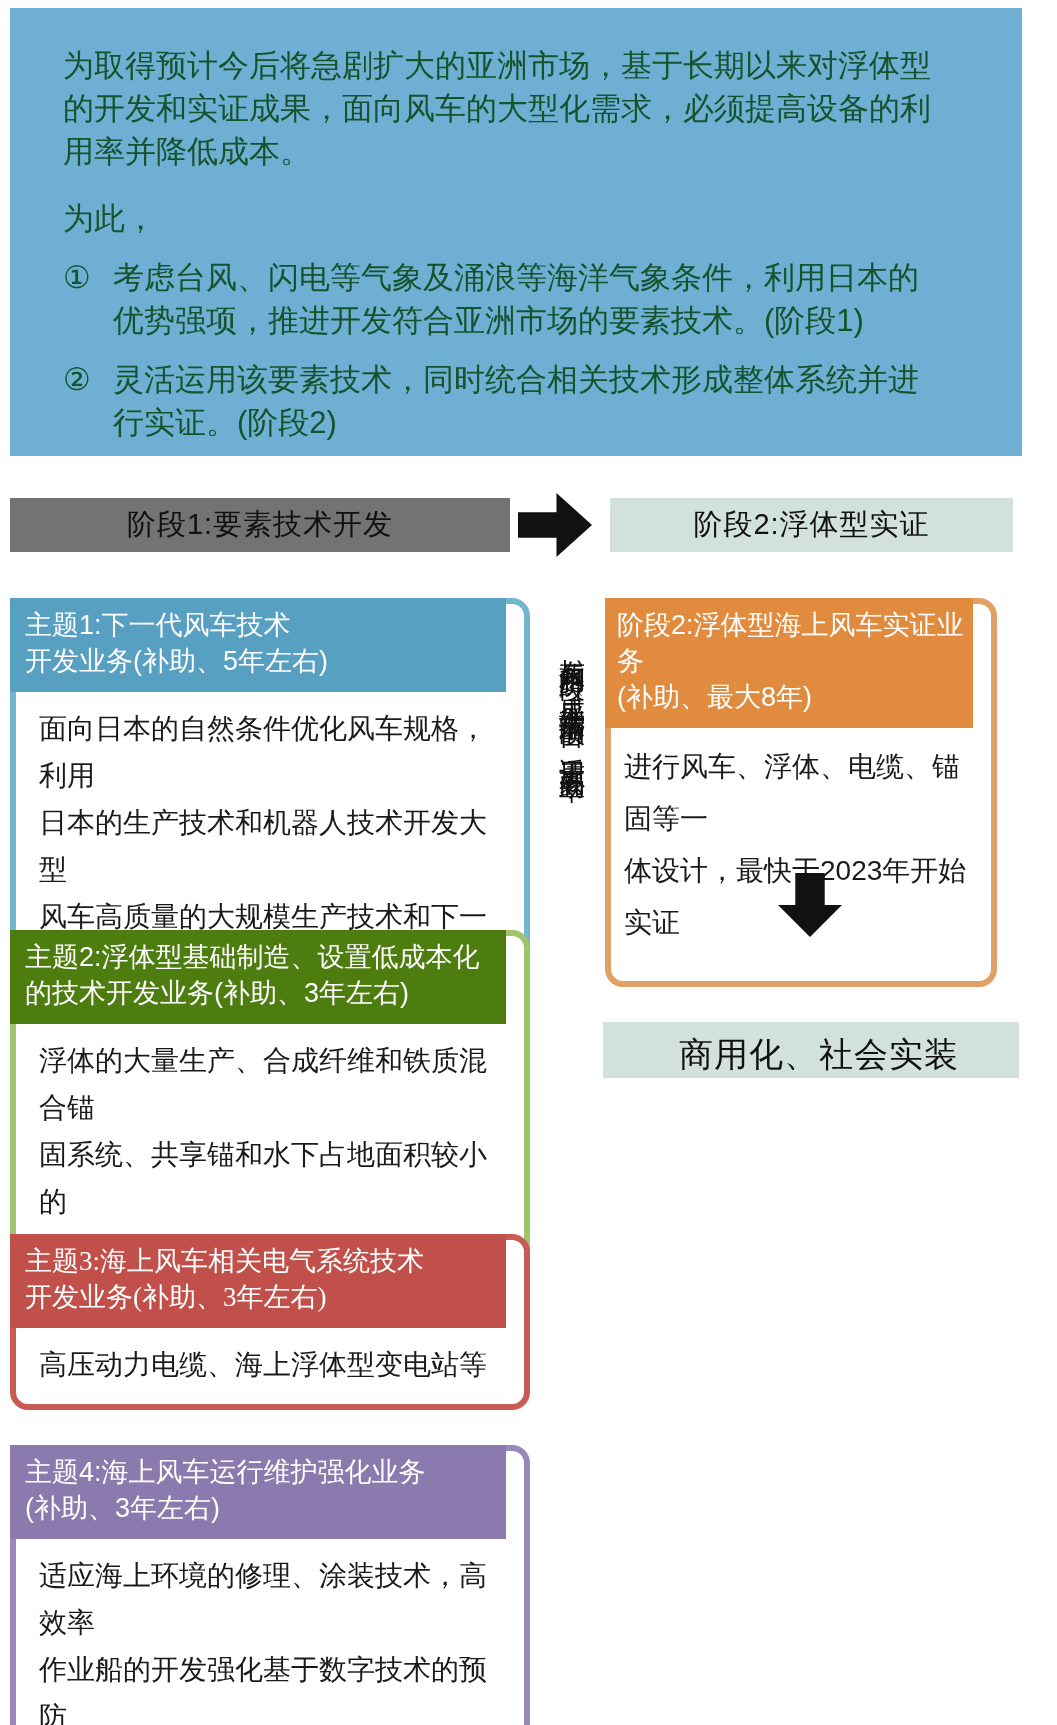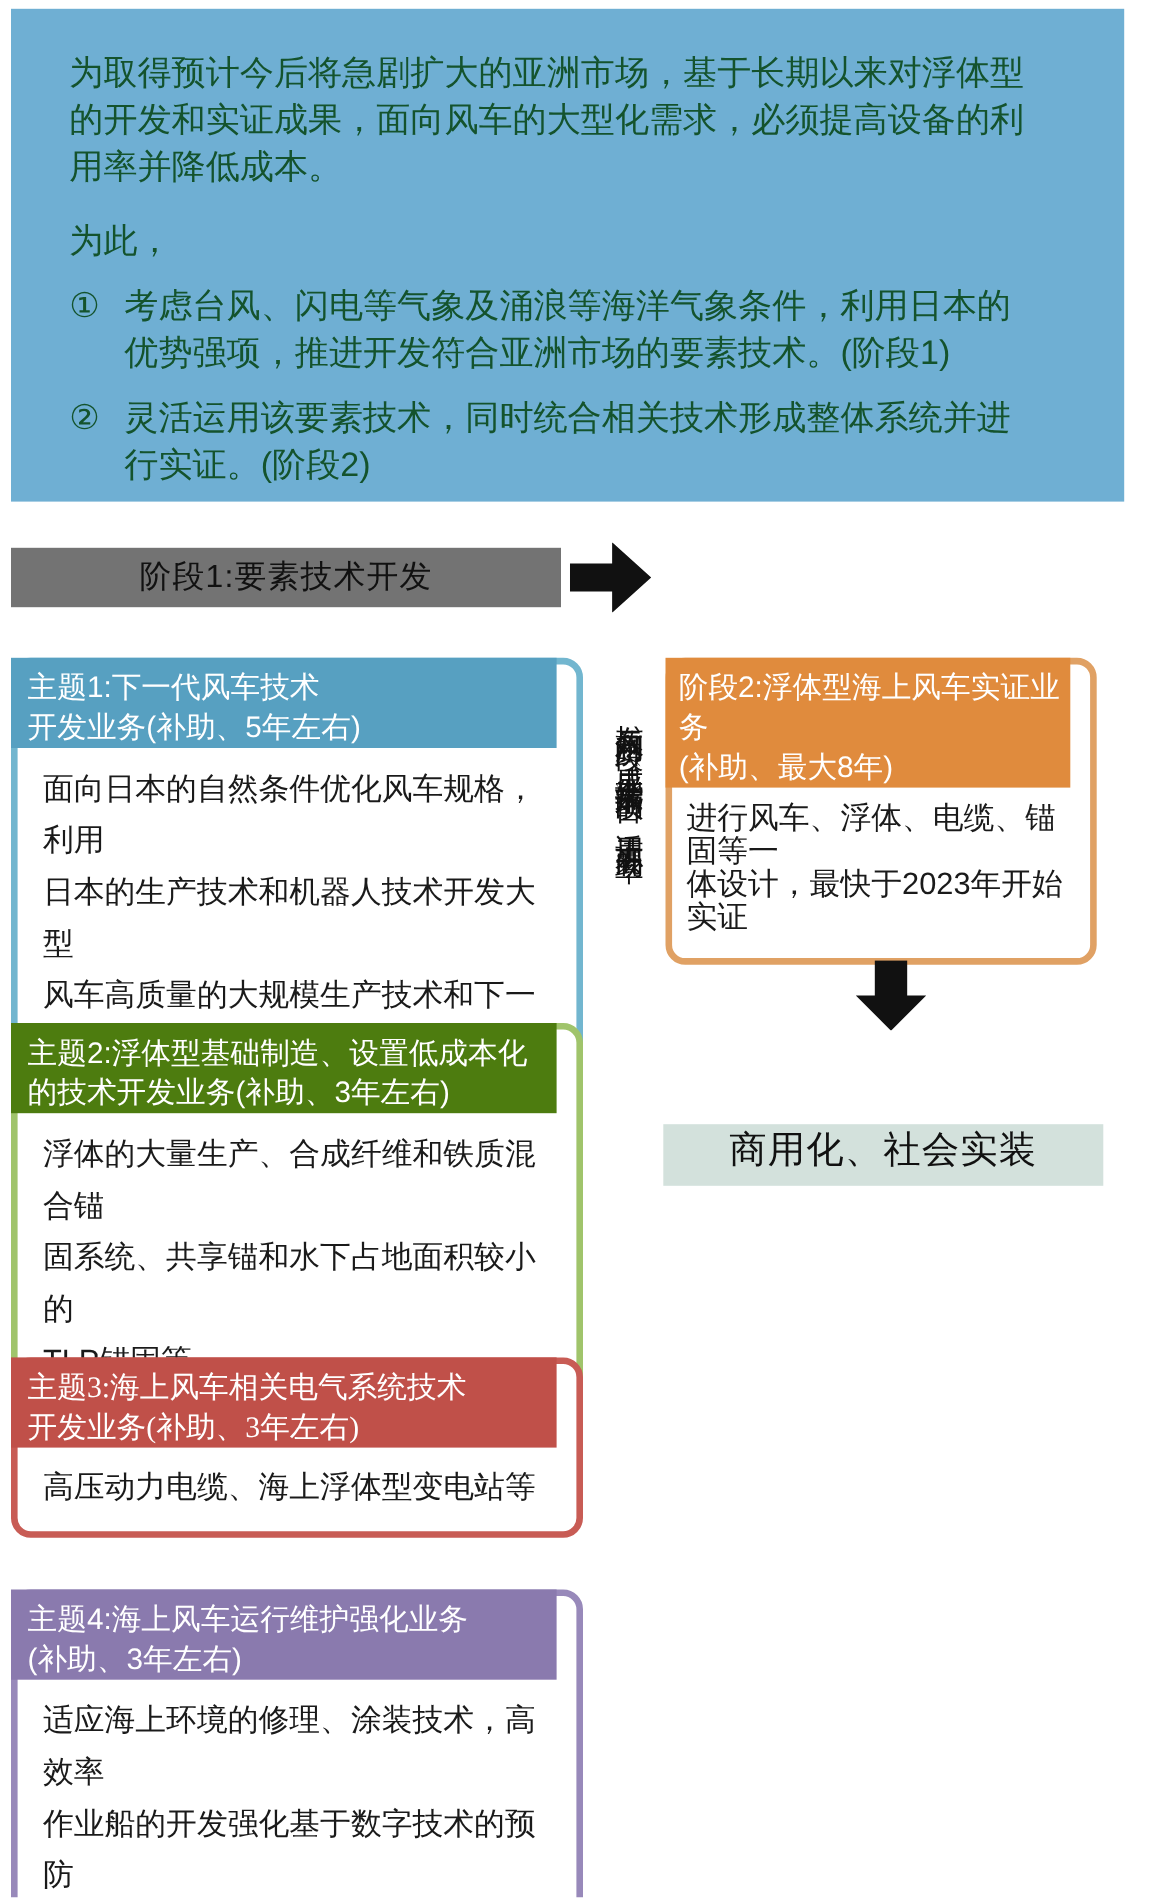--- a/index.html
+++ b/index.html
@@ -39,48 +39,48 @@
     position:absolute; left:778px; top:873px; width:64px; height:64px;
     clip-path:polygon(27% 0, 73% 0, 73% 50%, 100% 50%, 50% 100%, 0 50%, 27% 50%);
   }
 
   
   .tbox {
     position:absolute; box-sizing:border-box; background:#ffffff;
     border:6px solid #999; border-radius:18px;
   }
   .tbox .thead {
-    margin:-6px 18px 0 -6px; padding:9px 8px 1px 15px;
+    margin:-6px 18px 0 -6px; padding:9px 8px 13px 15px;
     color:#ffffff; font-size:27px; line-height:36px; white-space:pre-line;
   }
   .tbox .tbody-txt {
     padding:13px 16px 16px 23px; color:#1a1a1a;
     font-size:28px; line-height:47px; white-space:pre-line;
   }
   .t1 { left:10px;  top:598px;  width:520px; }
   .t2 { left:10px;  top:930px;  width:520px; }
   .t3 { left:10px;  top:1234px; width:520px; }
   .t4 { left:10px;  top:1445px; width:520px; }
   .stage2 { left:605px; top:598px; width:392px; }
   .stage2 .thead { padding-left:12px; }
-  .stage2 .tbody-txt { padding:13px 10px 22px 13px; line-height:30px; }
+  .stage2 .tbody-txt { padding:13px 10px 32px 13px; line-height:52px; }
 
   
   .vnote {
     position:absolute; left:543px; top:640px; height:770px; width:60px;
     writing-mode:vertical-rl; text-orientation:mixed;
     font-size:26px; letter-spacing:3px; color:#111;
     display:flex; align-items:center;
   }
 
   
   .commercial {
     position:absolute; left:603px; top:1022px; width:400px; height:56px;
-    display:flex; align-items:flex-start; justify-content:center;
-    font-size:34px; letter-spacing:1px; color:#111;
+    display:flex; align-items:flex-end; justify-content:center;
+    font-size:34px; letter-spacing:1px; color:#111;padding-left:16px;
   }
 </style>
 </head>
 <body>
 
 <div class="canvas">
 
   <div class="intro" style="background-color: rgb(111, 175, 211);">
     <div class="pre">为取得预计今后将急剧扩大的亚洲市场，基于长期以来对浮体型
 的开发和实证成果，面向风车的大型化需求，必须提高设备的利
@@ -95,20 +95,23 @@
       <span class="marker">②</span>
       <span class="itxt pre">灵活运用该要素技术，同时统合相关技术形成整体系统并进
 行实证。(阶段2)</span>
     </div>
   </div>
 
   <div class="bar bar1" style="background-color: #737373;">
     <span>阶段1:要素技术开发</span>
   </div>
   <div class="arrow-right" style="background-color: rgb(17, 17, 17);"></div>
+  <div class="bar bar2" style="background-color: rgb(211, 225, 220);">
+    <span>阶段2:浮体型实证</span>
+  </div>
 
   <div class="tbox t1" style="border-color: rgb(114, 182, 207);">
     <div class="thead" style="background-color: rgb(87, 160, 193);">主题1:下一代风车技术
 开发业务(补助、5年左右)</div>
     <div class="tbody-txt">面向日本的自然条件优化风车规格，利用
 日本的生产技术和机器人技术开发大型
 风车高质量的大规模生产技术和下一代
 风车要素技术等</div>
   </div>
 

